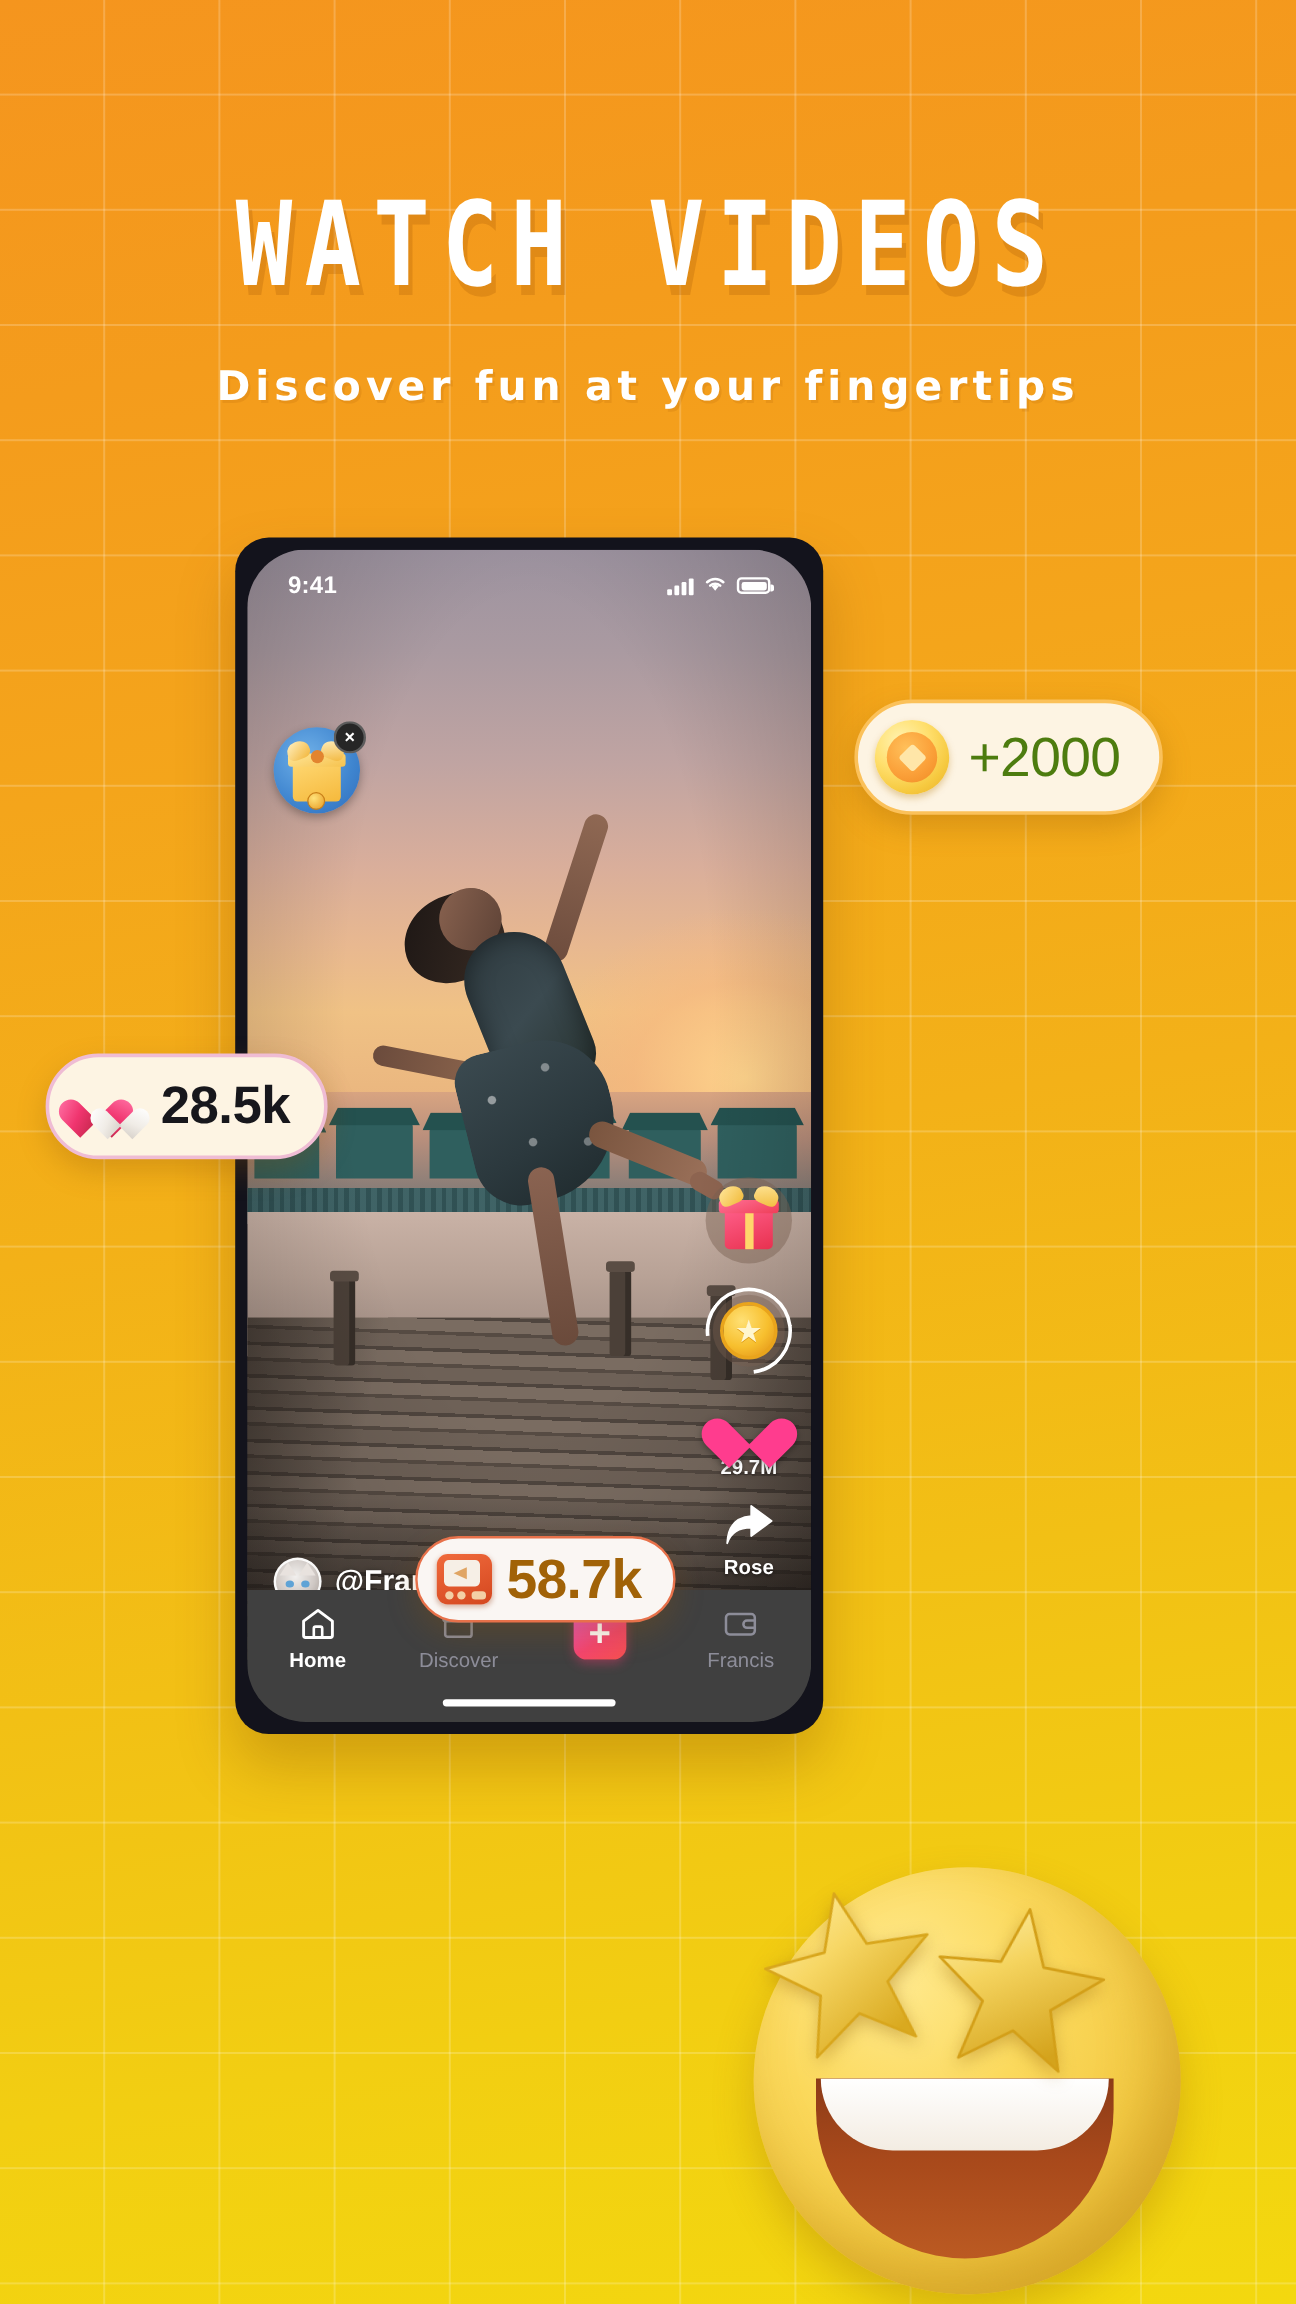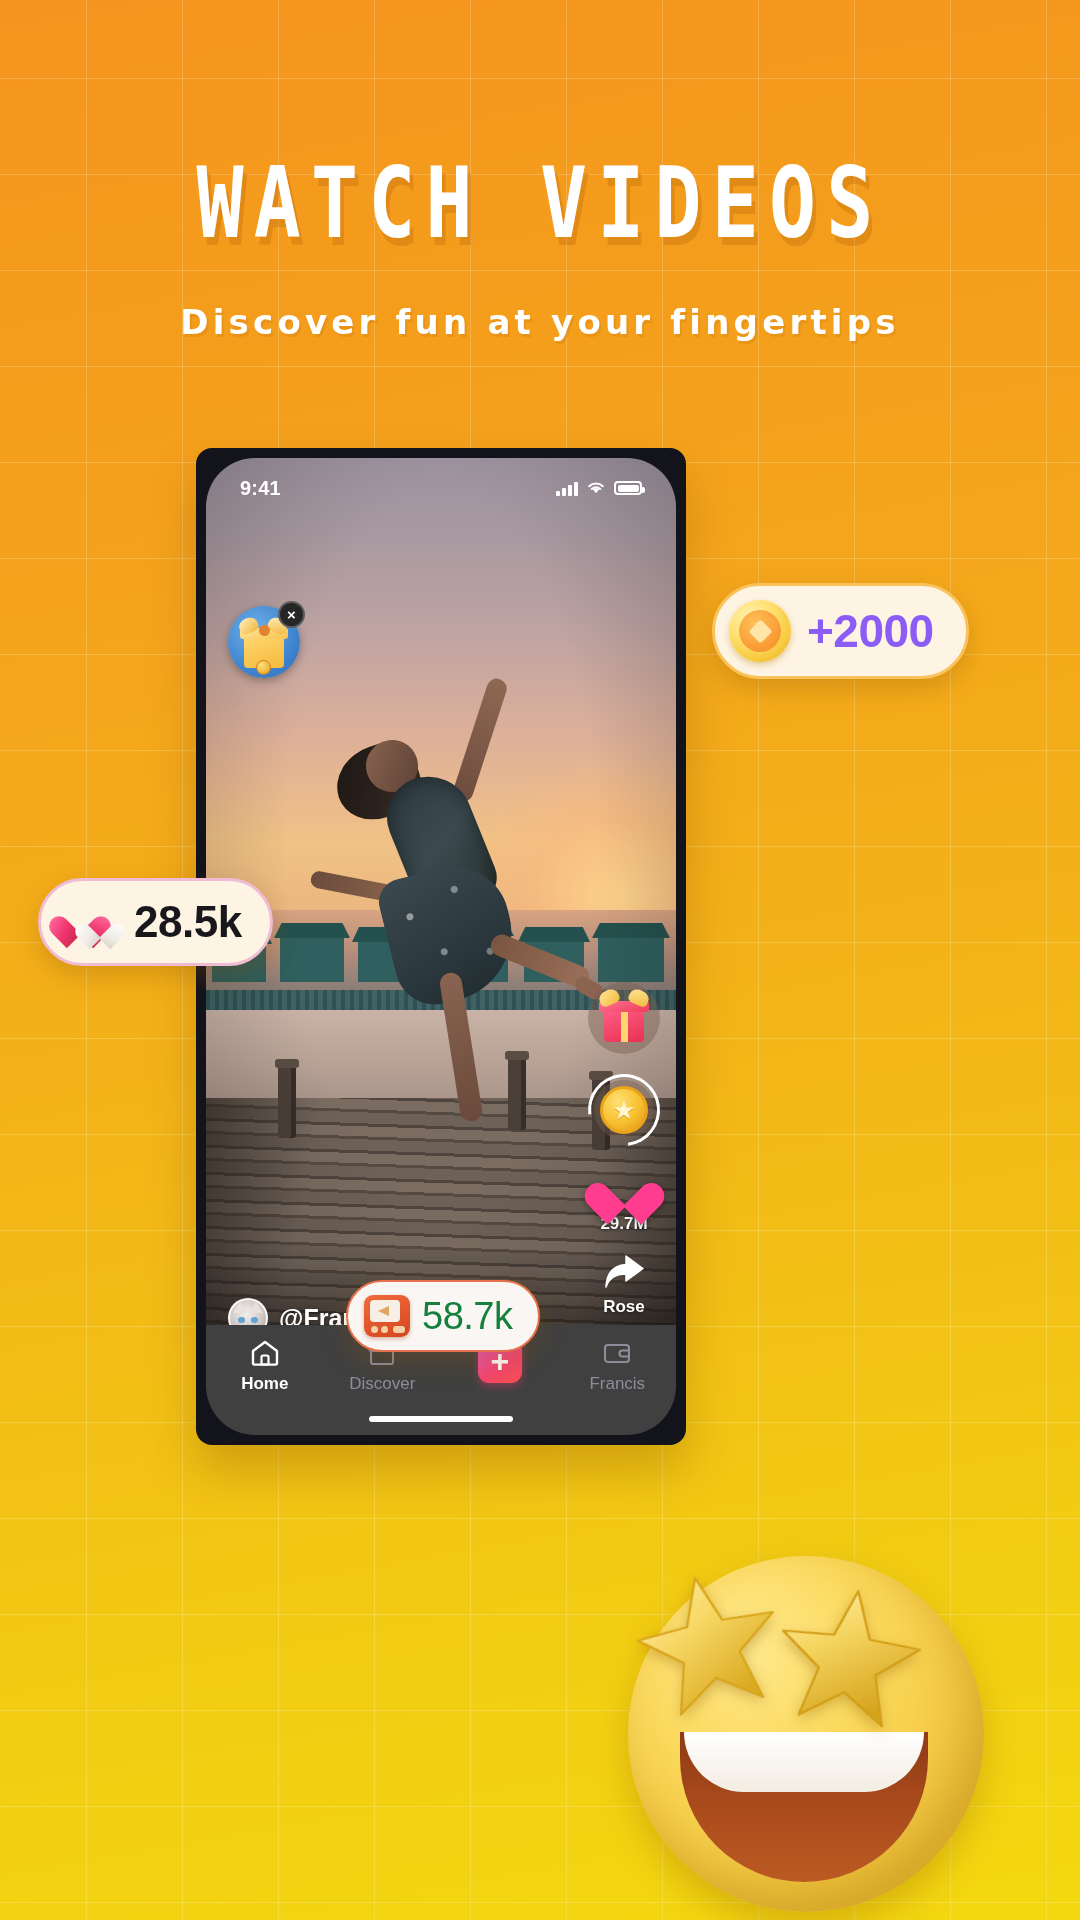--- a/index.html
+++ b/index.html
@@ -52,21 +52,21 @@
     text-shadow: 2px 3px 0 rgba(180,100,10,0.18);
     white-space: nowrap;
   }
 
   
   #phone {
     position: absolute;
     left: 196px; top: 448px;
     width: 490px; height: 997px;
     background: #13131c;
-    border-radius: 16px;
+    border-radius: 28px;
     box-shadow: 0 26px 48px rgba(120,70,5,0.28);
     padding: 10px;
   }
   #screen {
     position: relative;
     width: 470px; height: 977px;
     border-radius: 49px;
     overflow: hidden;
     background: #0c0c14;
   }
@@ -394,21 +394,21 @@
     display:flex; align-items:center; justify-content:center;
   }
   .coin-inner {
     width: 42px; height:42px; border-radius:50%;
     background: radial-gradient(circle at 38% 32%, #ffc05a 0%, #fba13a 55%, #f08a23 100%);
     display:flex;align-items:center;justify-content:center;
   }
   .coin-dia {
     width: 17px; height:17px; background:#FFE6A8; transform: rotate(45deg); border-radius:3px;
   }
-  .pill-text { font-size: 46px; font-weight: 700; color:#8b5cf6; letter-spacing:-0.5px; }
+  .pill-text { font-size: 46px; font-weight: 400; color:#4d7c0f; letter-spacing:-0.5px; }
 
   #pill-hearts {
     left: 38px; top: 878px; height: 88px; padding: 0 28px 0 18px; gap: 13px;
     border: 3px solid #EFBCD4;
   }
   .hearts-ic { position: relative; width: 62px; height: 50px; }
   .hrt { position:absolute; width: 30px; height: 28px; }
   .hrt::before,.hrt::after{content:"";position:absolute;top:0;width:16px;height:25px;border-radius:16px 16px 0 0;}
   .hrt::before{left:14px;transform-origin:0 100%;transform:rotate(45deg);}
   .hrt::after{left:0;transform-origin:100% 100%;transform:rotate(-45deg);}
@@ -432,21 +432,21 @@
     background: linear-gradient(160deg,#f06a3c 0%, #d4471f 100%);
     position: relative;
     box-shadow: 0 2px 4px rgba(150,60,20,.35);
   }
   .tv-screen{position:absolute;left:6px;top:5px;width:30px;height:22px;border-radius:4px;background:#F6EFE6;}
   .tv-play{position:absolute;left:14px;top:11px;width:0;height:0;
     border-top:5.5px solid transparent;border-bottom:5.5px solid transparent;border-right:11px solid #E0A564;}
   .tv-knob1{position:absolute;left:7px;bottom:4px;width:7px;height:7px;border-radius:50%;background:#F3D0A6;}
   .tv-knob2{position:absolute;left:17px;bottom:4px;width:7px;height:7px;border-radius:50%;background:#F3D0A6;}
   .tv-bar{position:absolute;right:5px;bottom:4px;width:12px;height:7px;border-radius:3px;background:#F3D0A6;}
-  .pill-text-sm { font-size: 38px; font-weight: 400; color:#15803d; letter-spacing:-0.5px;}
+  .pill-text-sm { font-size: 46px; font-weight: 700; color:#a16207; letter-spacing:-0.5px;}
 
   
   #emoji {
     position: absolute; left: 628px; top: 1556px; width: 356px; height: 356px;
   }
   .face {
     position:absolute; inset:0; border-radius:50%;
     background: radial-gradient(circle at 34% 26%, #ffe98d 0%, #fbd95c 34%, #f4cb45 62%, #e0ae2c 100%);
     box-shadow: inset -18px -26px 46px rgba(190,140,20,.45), 0 16px 34px rgba(150,100,10,.30);
   }

